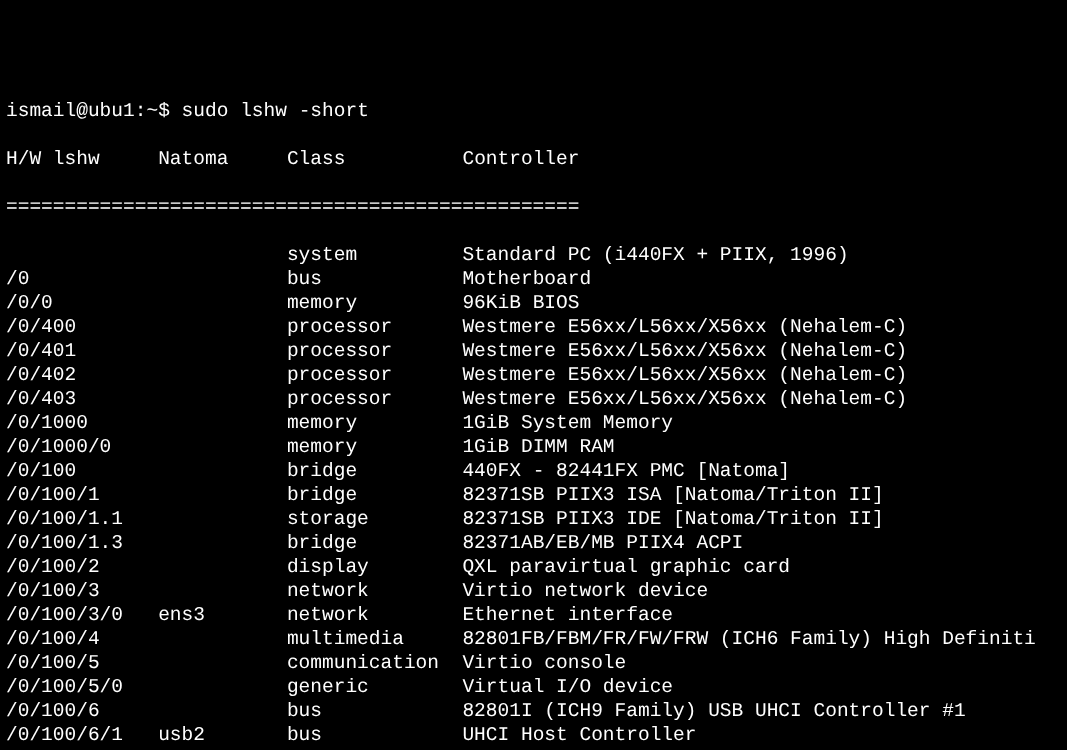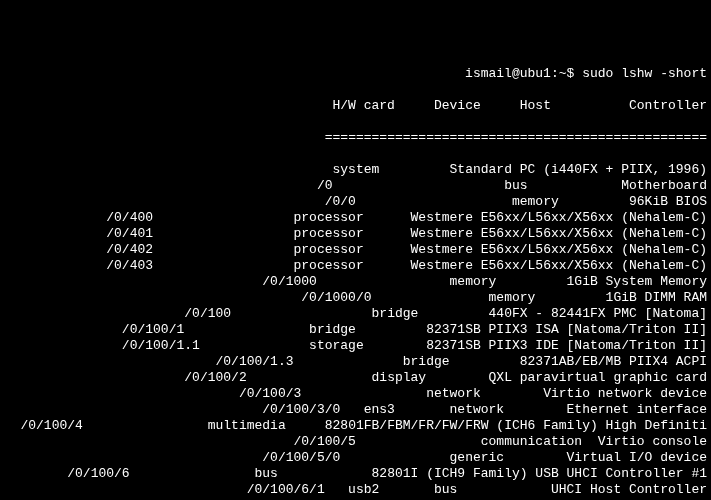--- a/index.html
+++ b/index.html
@@ -12,26 +12,26 @@
       padding: 2px 4px;
       white-space: pre;
       overflow: hidden;
       width: 711px;
       height: 500px;
     }
     .prompt-user { color: #fff; }
     .prompt-sep { color: #fff; }
     .prompt-path { color: #fff; }
     .prompt-dollar { color: #fff; }
-    .row { white-space: pre; text-align: right; }
+    .row { white-space: pre; }
   </style>
 </head>
 <body>
 
 
 
 <div class="row"><span class="prompt-user">ismail@ubu1</span><span class="prompt-sep">:</span><span class="prompt-path">~</span><span class="prompt-dollar">$</span> <span>sudo lshw -short</span></div>
-<div class="row"><span>H/W card</span>     <span>Device</span>     <span>Host</span>          <span>Controller</span></div>
+<div class="row"><span>H/W lshw</span>     <span>Natoma</span>     <span>Class</span>          <span>Controller</span></div>
 <div class="row">=================================================</div>
 <div id="rows"><div class="row"><span>             </span><span>           </span><span>system         </span><span>Standard PC (i440FX + PIIX, 1996)</span></div><div class="row"><span>/0           </span><span>           </span><span>bus            </span><span>Motherboard</span></div><div class="row"><span>/0/0         </span><span>           </span><span>memory         </span><span>96KiB BIOS</span></div><div class="row"><span>/0/400       </span><span>           </span><span>processor      </span><span>Westmere E56xx/L56xx/X56xx (Nehalem-C)</span></div><div class="row"><span>/0/401       </span><span>           </span><span>processor      </span><span>Westmere E56xx/L56xx/X56xx (Nehalem-C)</span></div><div class="row"><span>/0/402       </span><span>           </span><span>processor      </span><span>Westmere E56xx/L56xx/X56xx (Nehalem-C)</span></div><div class="row"><span>/0/403       </span><span>           </span><span>processor      </span><span>Westmere E56xx/L56xx/X56xx (Nehalem-C)</span></div><div class="row"><span>/0/1000      </span><span>           </span><span>memory         </span><span>1GiB System Memory</span></div><div class="row"><span>/0/1000/0    </span><span>           </span><span>memory         </span><span>1GiB DIMM RAM</span></div><div class="row"><span>/0/100       </span><span>           </span><span>bridge         </span><span>440FX - 82441FX PMC [Natoma]</span></div><div class="row"><span>/0/100/1     </span><span>           </span><span>bridge         </span><span>82371SB PIIX3 ISA [Natoma/Triton II]</span></div><div class="row"><span>/0/100/1.1   </span><span>           </span><span>storage        </span><span>82371SB PIIX3 IDE [Natoma/Triton II]</span></div><div class="row"><span>/0/100/1.3   </span><span>           </span><span>bridge         </span><span>82371AB/EB/MB PIIX4 ACPI</span></div><div class="row"><span>/0/100/2     </span><span>           </span><span>display        </span><span>QXL paravirtual graphic card</span></div><div class="row"><span>/0/100/3     </span><span>           </span><span>network        </span><span>Virtio network device</span></div><div class="row"><span>/0/100/3/0   </span><span>ens3       </span><span>network        </span><span>Ethernet interface</span></div><div class="row"><span>/0/100/4     </span><span>           </span><span>multimedia     </span><span>82801FB/FBM/FR/FW/FRW (ICH6 Family) High Definiti</span></div><div class="row"><span>/0/100/5     </span><span>           </span><span>communication  </span><span>Virtio console</span></div><div class="row"><span>/0/100/5/0   </span><span>           </span><span>generic        </span><span>Virtual I/O device</span></div><div class="row"><span>/0/100/6     </span><span>           </span><span>bus            </span><span>82801I (ICH9 Family) USB UHCI Controller #1</span></div><div class="row"><span>/0/100/6/1   </span><span>usb2       </span><span>bus            </span><span>UHCI Host Controller</span></div><div class="row"><span>/0/100/6.1   </span><span>           </span><span>bus            </span><span>82801I (ICH9 Family) USB UHCI Controller #2</span></div></div>
 
 
 
 
 </body></html>

